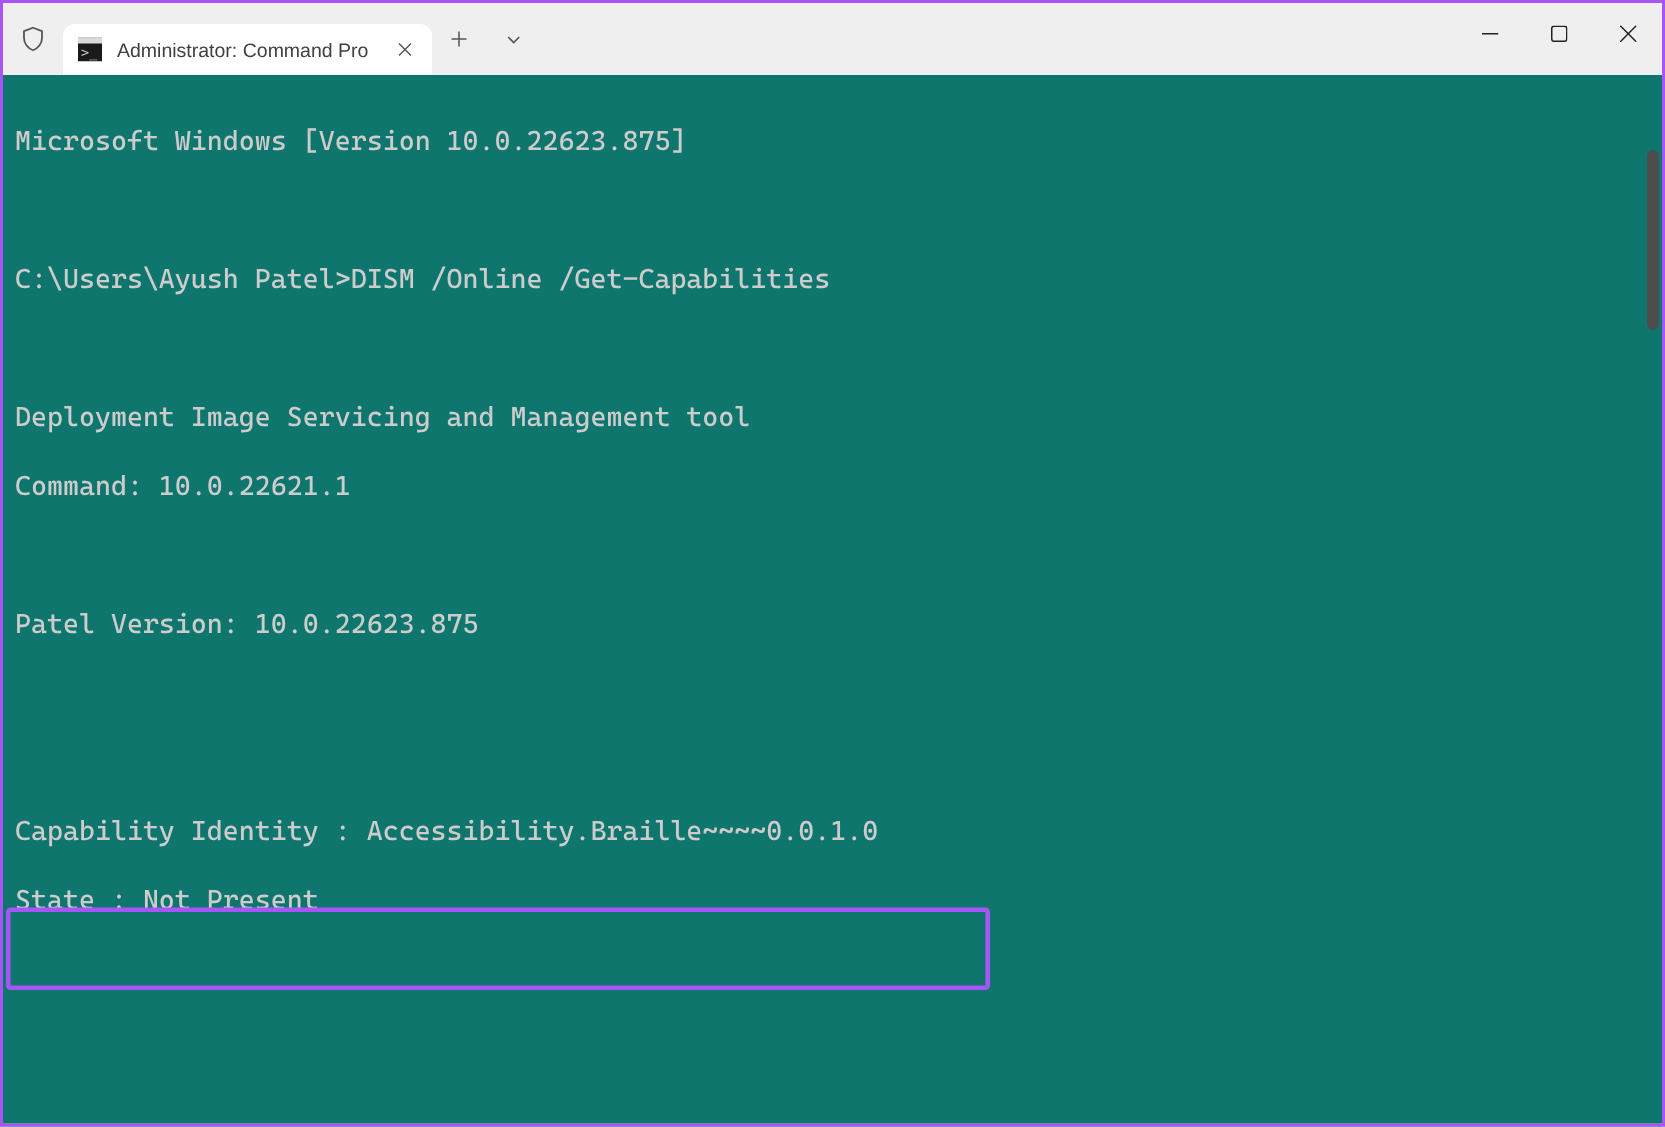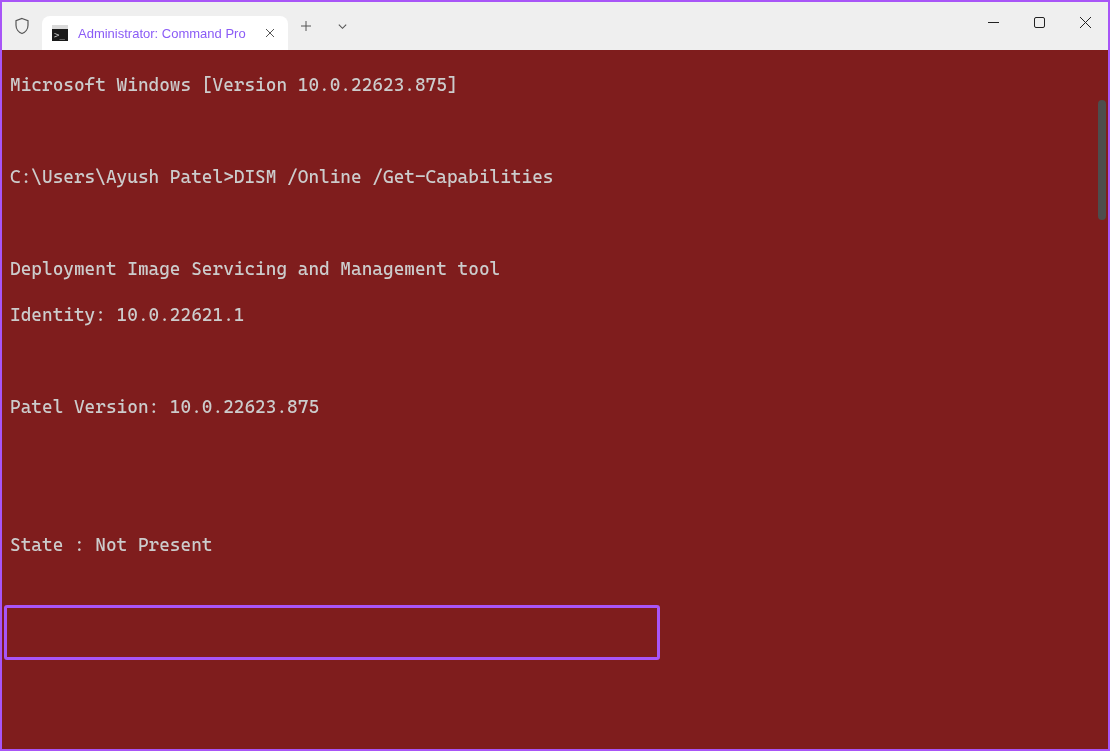--- a/index.html
+++ b/index.html
@@ -39,21 +39,21 @@
       position: relative;
     }
     .tab-icon {
       width: 16px;
       height: 16px;
       margin-right: 10px;
       flex-shrink: 0;
     }
     .tab-title {
       font-size: 13px;
-      color: #8b5cf6;
+      color: #404040;
       white-space: nowrap;
       overflow: hidden;
       flex: 1;
     }
     .tab-close {
       width: 16px;
       height: 16px;
       display: flex;
       align-items: center;
       justify-content: center;
@@ -83,26 +83,26 @@
     .win-btn {
       width: 46px;
       height: 40px;
       display: flex;
       align-items: center;
       justify-content: center;
       cursor: pointer;
     }
     .win-btn svg { width: 11px; height: 11px; }
     .terminal {
-      background: #7f1d1d;
+      background: #0f766e;
       color: #cccccc;
       font-family: "Cascadia Mono", "Consolas", monospace;
       font-size: 18.2px;
       line-height: 23px;
-      padding: 0 8px;
+      padding: 10px 8px;
       height: calc(751px - 52px);
       white-space: pre;
       overflow: hidden;
       position: relative;
     }
     .terminal .line { display: block; }
     .highlight-box {
       position: absolute;
       border: 3px solid #a855f7;
       border-radius: 3px;
@@ -179,25 +179,26 @@
     </div>
   </div>
 </div>
 
 <div class="terminal">
 <span class="line">Microsoft Windows [Version 10.0.22623.875]</span>
 <span class="line"> </span>
 <span class="line">C:\Users\Ayush Patel&gt;DISM /Online /Get-Capabilities</span>
 <span class="line"> </span>
 <span class="line">Deployment Image Servicing and Management tool</span>
-<span class="line">Identity: 10.0.22621.1</span>
+<span class="line">Command: 10.0.22621.1</span>
 <span class="line"> </span>
 <span class="line">Patel Version: 10.0.22623.875</span>
 <span class="line"> </span>
 <span class="line"> </span>
+<span class="line">Capability Identity : Accessibility.Braille~~~~0.0.1.0</span>
 <span class="line">State : Not Present</span>
 <span class="line"> </span>
 
 
 
 
 
 
 
 

